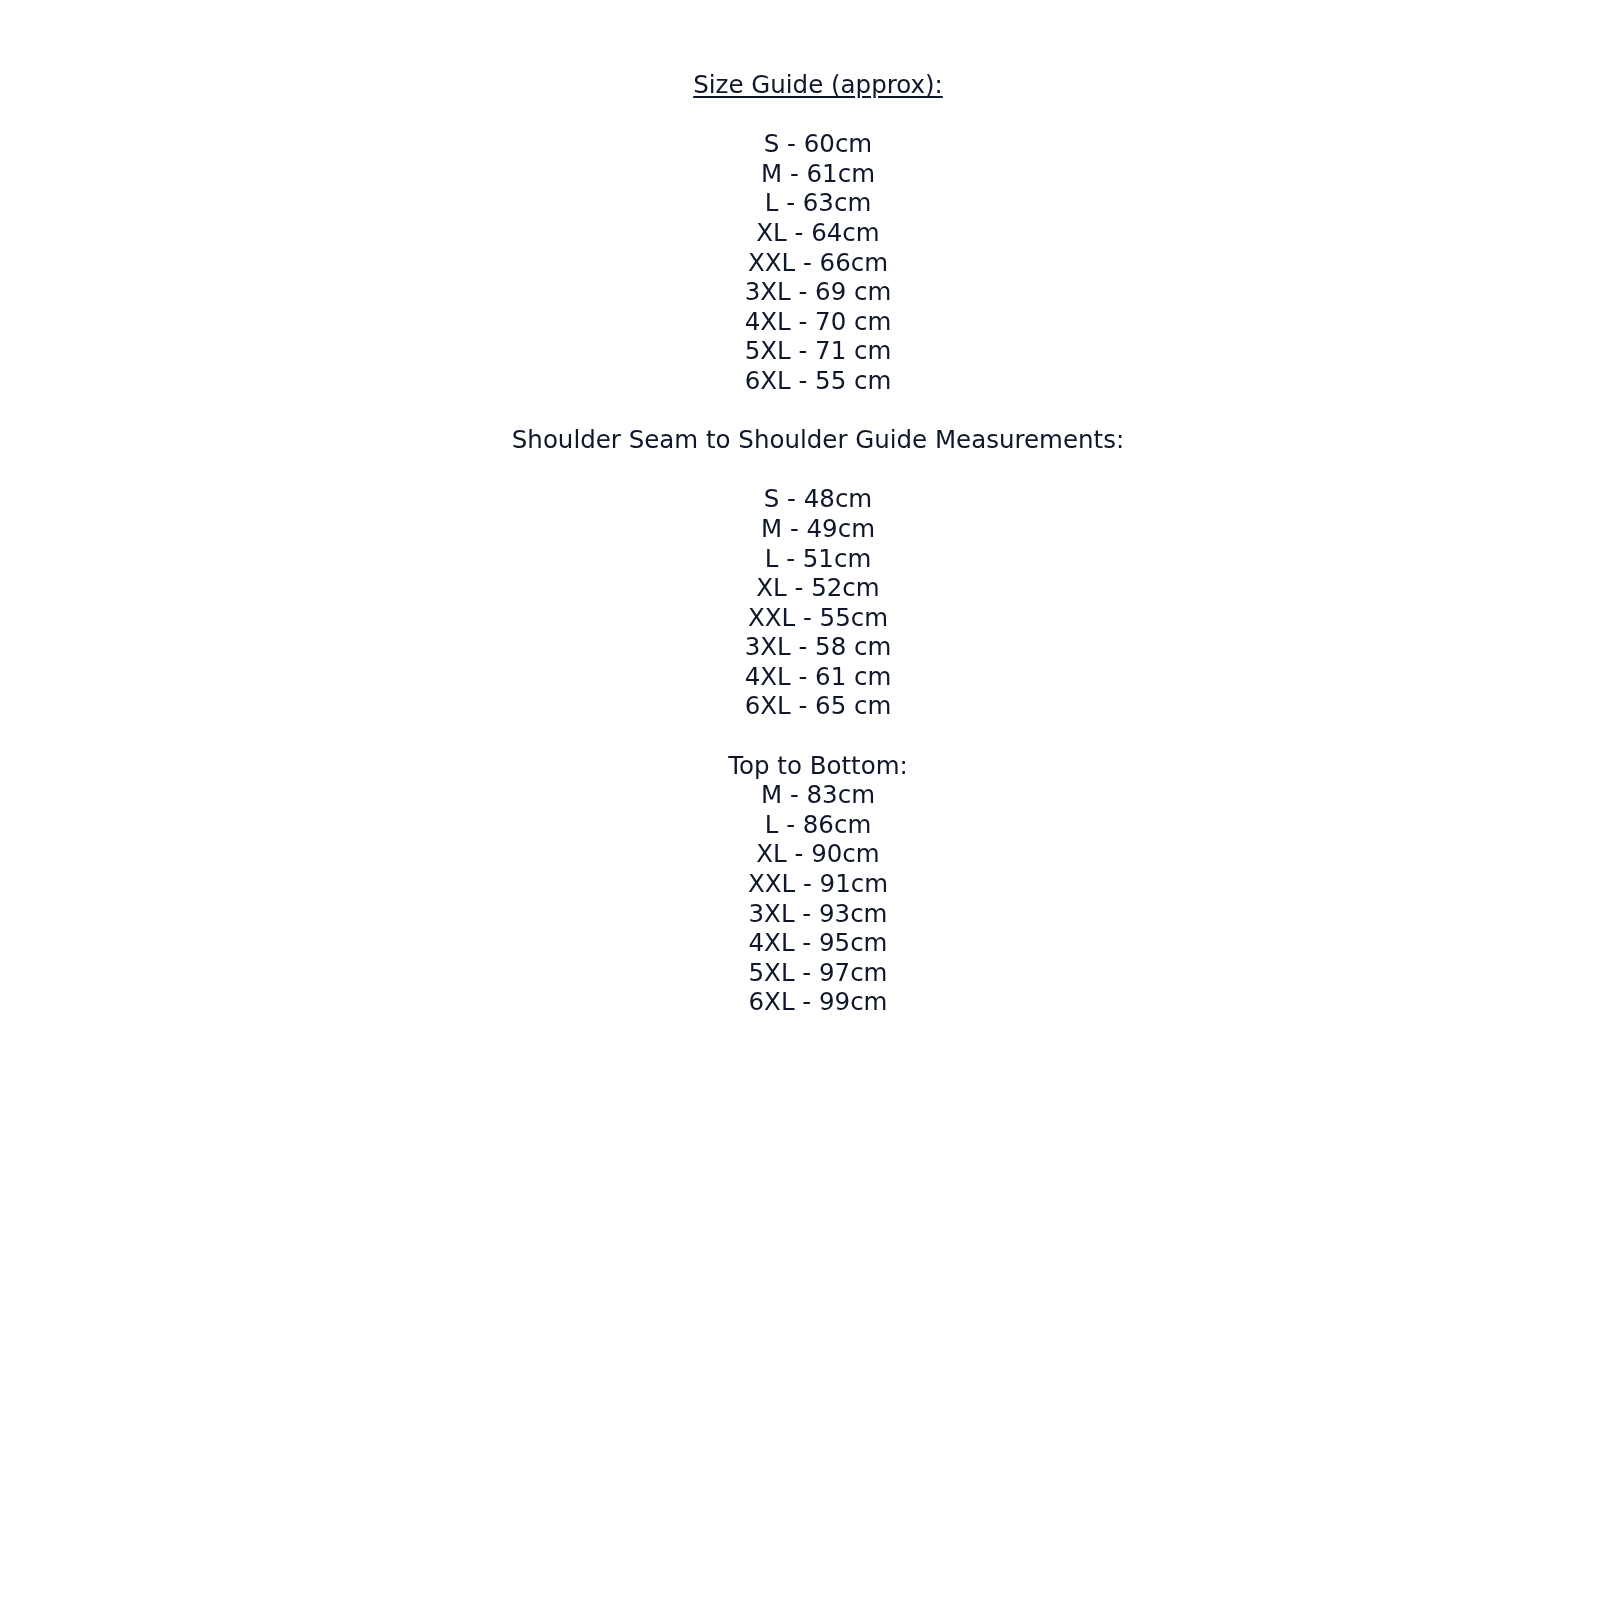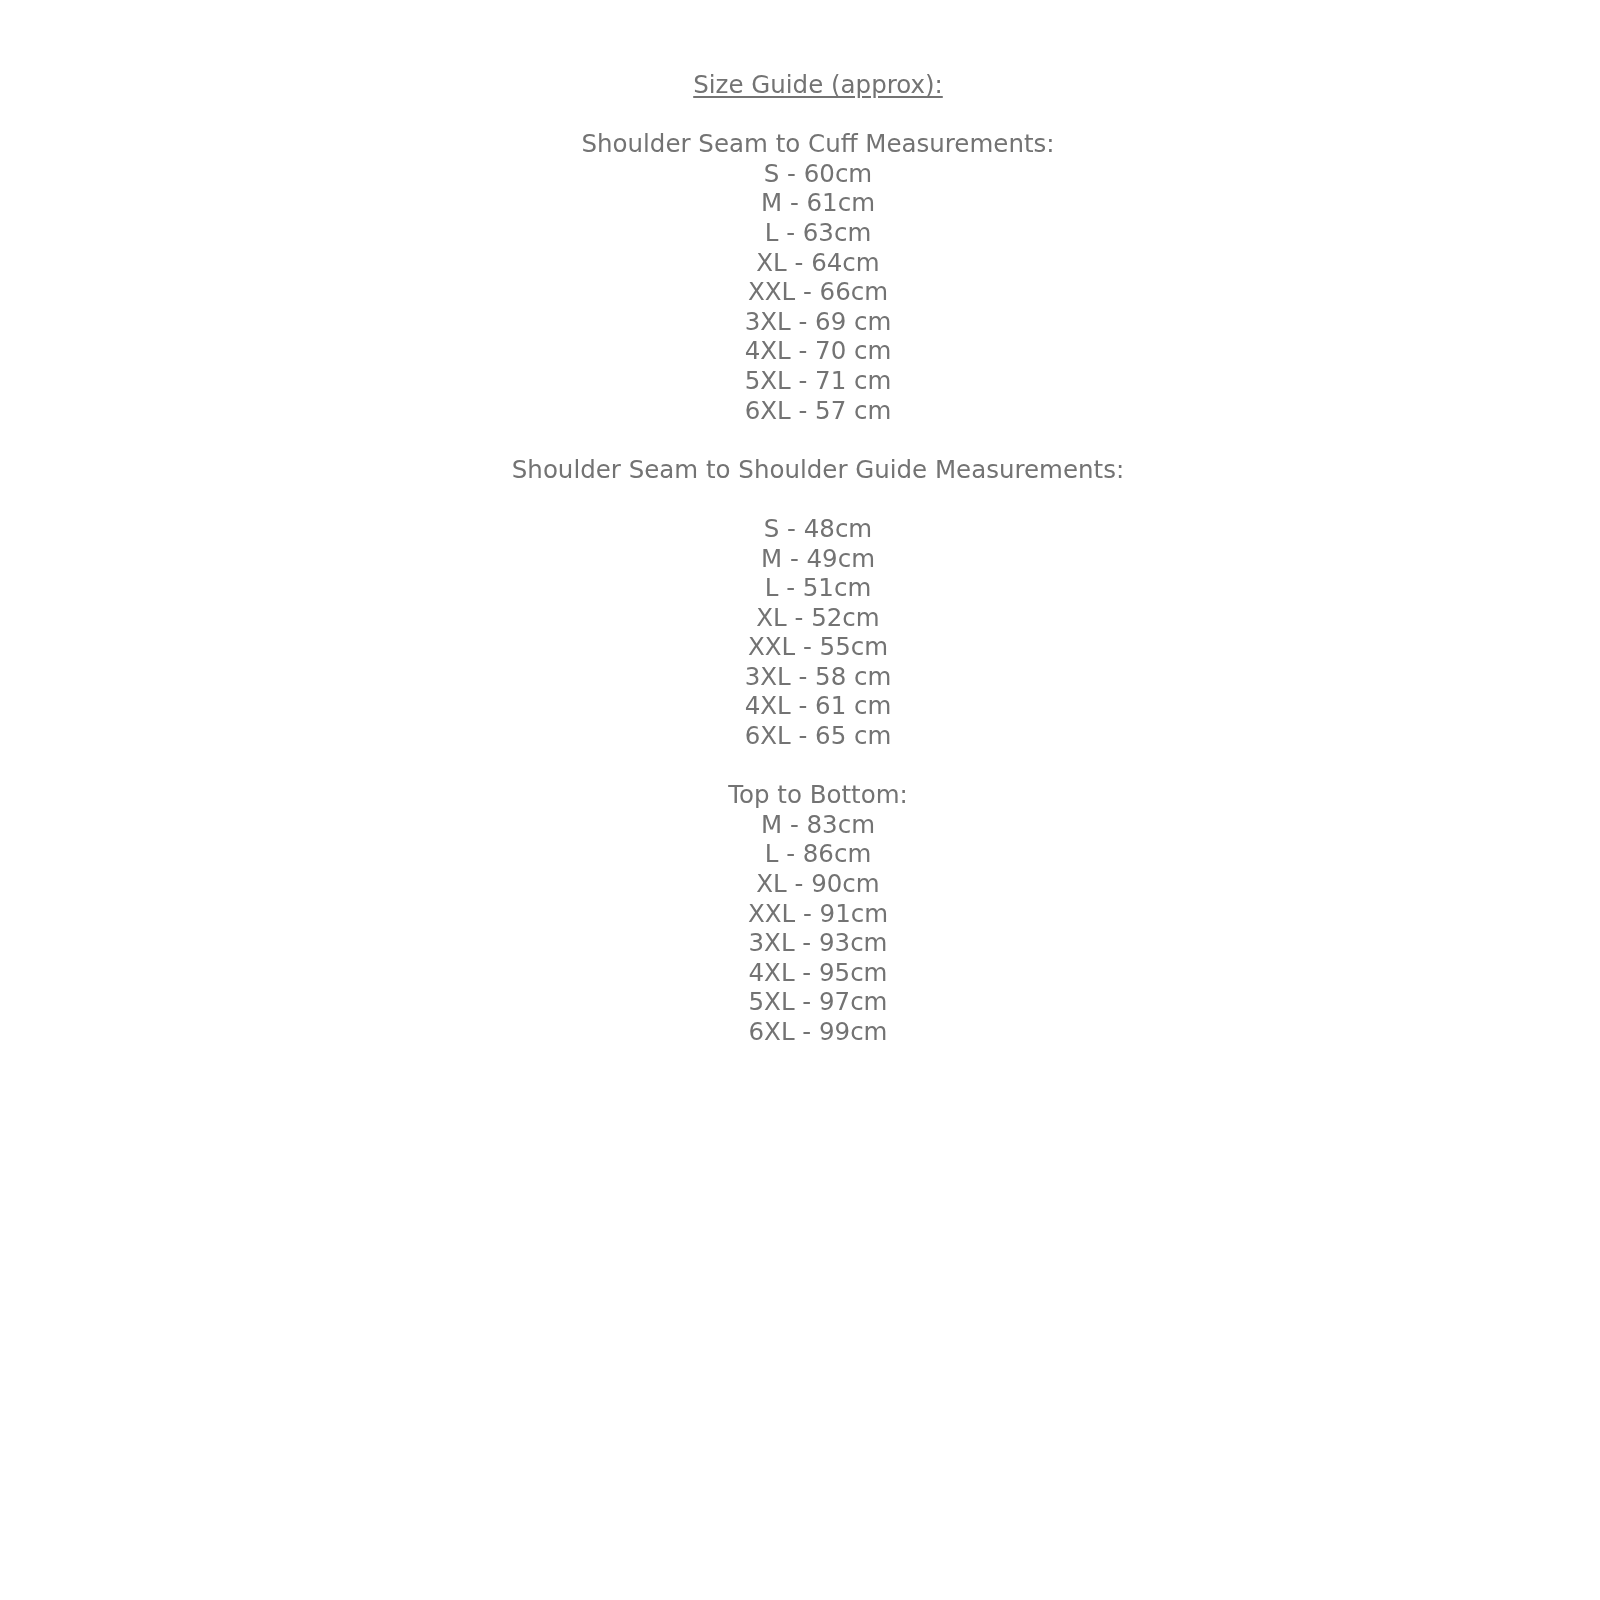--- a/index.html
+++ b/index.html
@@ -13,21 +13,21 @@
     overflow: hidden;
   }
   .guide {
     box-sizing: border-box;
     padding-top: 70px;
     margin-left: 36px;
     text-align: center;
     font-family: "DejaVu Sans", "Liberation Sans", sans-serif;
     font-size: 24.5px;
     line-height: 29.6px;
-    color: #737373;
+    color: #0f172a;
   }
   .guide-title {
     text-decoration: underline;
     text-underline-offset: 3px;
   }
   .size-section {
     margin-top: 29.6px;
   }
   .section-heading.gap-after {
     margin-bottom: 29.6px;
@@ -36,30 +36,29 @@
     white-space: pre;
   }
 </style>
 </head>
 <body>
 
 <div class="guide">
   <div class="guide-title">Size Guide (approx):</div>
   <div id="sections-root">
       <div class="size-section">
-        <div class="section-heading">Shoulder Seam to Cuff Measurements:</div>
         <div class="size-row">S - 60cm</div>
         <div class="size-row">M - 61cm</div>
         <div class="size-row">L - 63cm</div>
         <div class="size-row">XL - 64cm</div>
         <div class="size-row">XXL - 66cm</div>
         <div class="size-row">3XL - 69 cm</div>
         <div class="size-row">4XL - 70 cm</div>
         <div class="size-row">5XL - 71 cm</div>
-        <div class="size-row">6XL - 57 cm</div>
+        <div class="size-row">6XL - 55 cm</div>
       </div>
       <div class="size-section">
         <div class="section-heading gap-after">Shoulder Seam to Shoulder Guide Measurements:</div>
         <div class="size-row">S - 48cm</div>
         <div class="size-row">M - 49cm</div>
         <div class="size-row">L - 51cm</div>
         <div class="size-row">XL - 52cm</div>
         <div class="size-row">XXL - 55cm</div>
         <div class="size-row">3XL - 58 cm</div>
         <div class="size-row">4XL - 61 cm</div>

